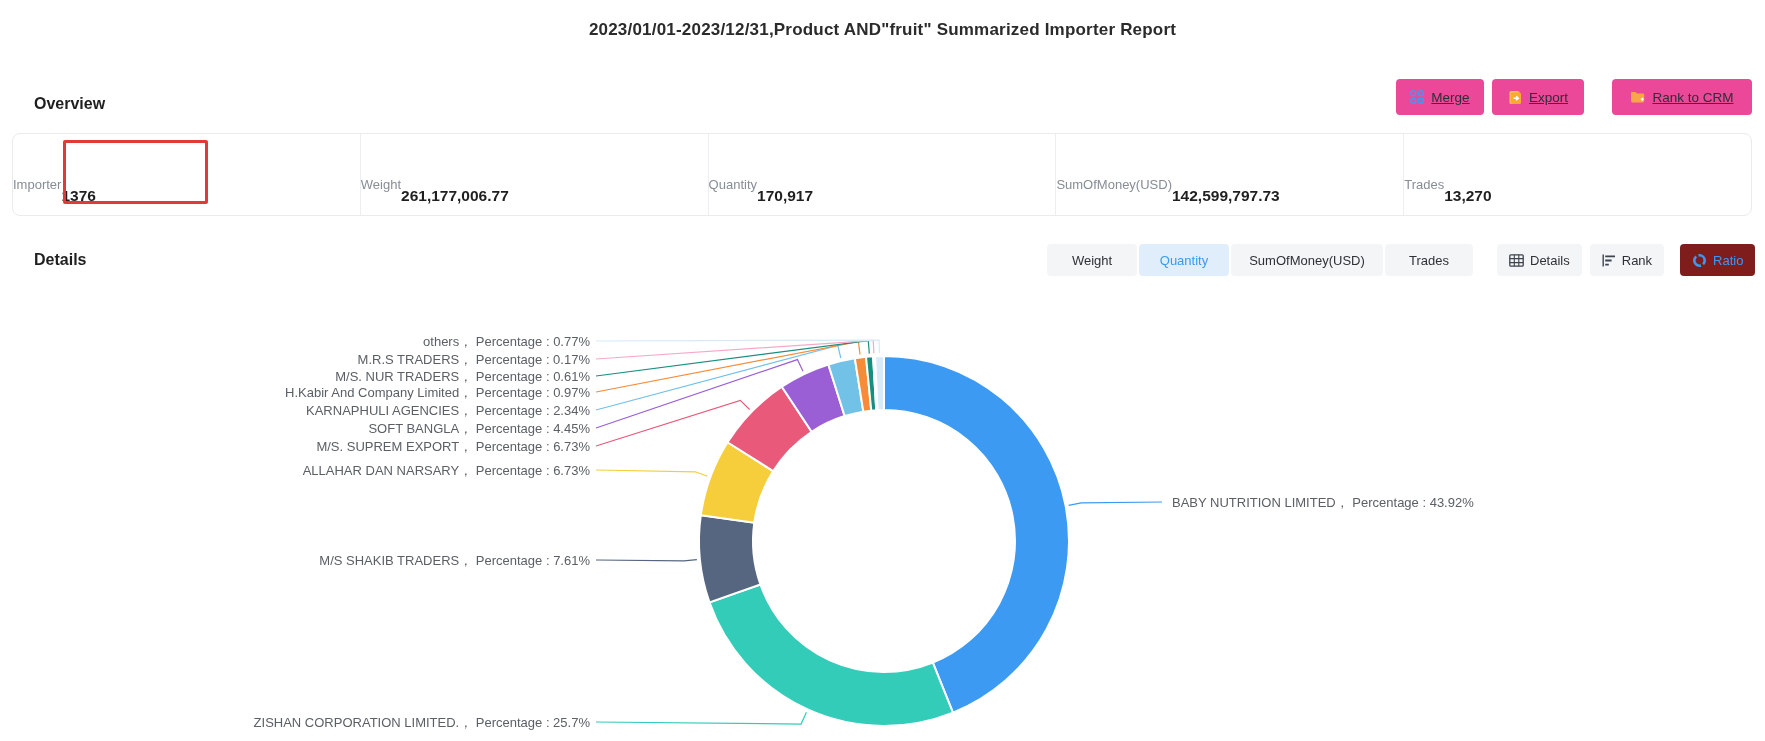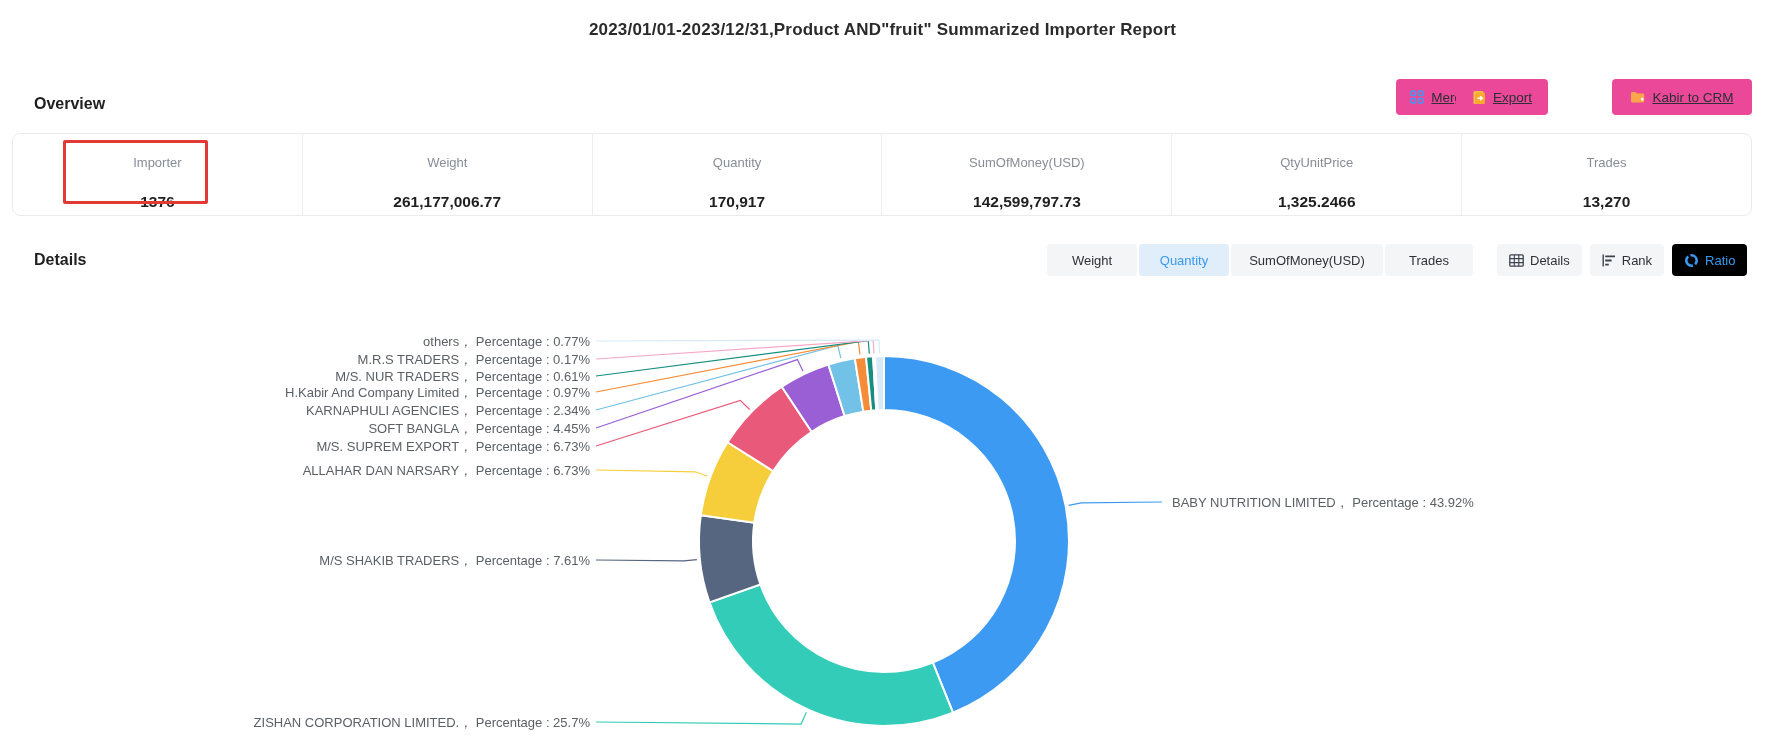--- a/index.html
+++ b/index.html
@@ -21,21 +21,21 @@
     display:flex; align-items:center; justify-content:center; gap:7px;
     font-size:13.5px; color:#2b2f36; cursor:pointer;text-decoration:underline;
   }
   .action-btn svg { display:block; }
 
   .stats-card {
     position:absolute; left:12px; top:133px; width:1740px; height:83px;
     background:#fff; border:1px solid #ebebeb; border-radius:8px;
     display:flex; align-items:stretch;
   }
-  .stat-col { flex:1 1 0; display:flex; flex-direction:column; align-items:center; padding-top:21px; }
+  .stat-col { flex:1 1 0; display:flex; flex-direction:row; align-items:center; padding-top:21px; }
   .stat-col + .stat-col { border-left:1px solid #eceef1; }
   .stat-label { font-size:13px; color:#878d97; line-height:16px; }
   .stat-value { font-size:15.5px; font-weight:600; color:#1f1f1f; margin-top:21px; line-height:19px; }
   .highlight-box {
     position:absolute; left:63px; top:140px; width:145px; height:64px;
     border:3px solid #e23a34; border-radius:2px; pointer-events:none;
   }
 
   .metric-tabs { position:absolute; left:1047px; top:244px; display:flex; gap:2px; }
   .metric-tab {
@@ -44,21 +44,21 @@
     padding:0 4px;
   }
   .metric-tab.active { background:#e0eefb; color:#3a9af2; }
   .mt-weight { width:90px; } .mt-quantity { width:90px; } .mt-sum { width:152px; } .mt-trades { width:88px; }
 
   .view-tabs { position:absolute; left:1497px; top:244px; display:flex; gap:8px; }
   .view-tab {
     height:32px; display:flex; align-items:center; justify-content:center; gap:6px;
     background:#f3f5f7; color:#2f3137; font-size:13px; border-radius:4px; cursor:pointer; padding:0 12px;
   }
-  .view-tab.active { background:#000000; color:#3a9af2; }
+  .view-tab.active { background:#7f1d1d; color:#3a9af2;margin-left:8px; }
   .view-tab svg { display:block; }
 
   #chart-svg { position:absolute; left:0; top:0; }
   #chart-svg text { font-family:"Liberation Sans","DejaVu Sans",sans-serif; font-size:13px; fill:#5b6066; }
 </style>
 </head>
 <body>
 
 <div class="page">
 
@@ -71,61 +71,57 @@
       <svg width="14" height="14" viewBox="0 0 14 14">
         <rect x="1" y="1" width="4.6" height="4.6" rx="1" fill="none" stroke="#3d9af2" stroke-width="1.5"></rect>
         <rect x="8.4" y="1" width="4.6" height="4.6" rx="1" fill="none" stroke="#3d9af2" stroke-width="1.5"></rect>
         <rect x="1" y="8.4" width="4.6" height="4.6" rx="1" fill="none" stroke="#3d9af2" stroke-width="1.5"></rect>
         <rect x="8.4" y="8.4" width="4.6" height="4.6" rx="1" fill="none" stroke="#3d9af2" stroke-width="1.5"></rect>
       </svg>
     </span>
     <span>Merge</span>
   </div>
 
-  <div class="action-btn" style="left:1456px; width:92px;">
+  <div class="action-btn" style="left:1492px; width:92px;">
     <span>
       <svg width="14" height="15" viewBox="0 0 14 15">
         <rect x="1.5" y="1" width="10" height="13" rx="1.5" fill="#f9c04c"></rect>
         <rect x="3" y="2.5" width="10" height="11.5" rx="1.5" fill="#f7aa2e"></rect>
         <path d="M5.5 8.2 H10 M8.2 6.2 L10.4 8.2 L8.2 10.2" fill="none" stroke="#ffffff" stroke-width="1.4"></path>
       </svg>
     </span>
     <span>Export</span>
   </div>
 
   <div class="action-btn" style="left:1612px; width:140px;">
     <span>
       <svg width="15" height="14" viewBox="0 0 15 14">
         <path d="M1 3.2 a1.2 1.2 0 0 1 1.2 -1.2 H5.4 L7 3.6 H13 a1.2 1.2 0 0 1 1.2 1.2 V11 a1.4 1.4 0 0 1 -1.4 1.4 H2.4 A1.4 1.4 0 0 1 1 11 Z" fill="#f7a64a"></path>
         <path d="M10.8 9.2 h3 M12.3 7.7 v3" stroke="#ffffff" stroke-width="1.3"></path>
       </svg>
     </span>
-    <span>Kabir to CRM</span>
+    <span>Rank to CRM</span>
   </div>
 
   <div class="stats-card">
     <div class="stat-col">
       <div class="stat-label">Importer</div>
       <div class="stat-value">1376</div>
     </div>
     <div class="stat-col">
       <div class="stat-label">Weight</div>
       <div class="stat-value">261,177,006.77</div>
     </div>
     <div class="stat-col">
       <div class="stat-label">Quantity</div>
       <div class="stat-value">170,917</div>
     </div>
     <div class="stat-col">
       <div class="stat-label">SumOfMoney(USD)</div>
       <div class="stat-value">142,599,797.73</div>
-    </div>
-    <div class="stat-col">
-      <div class="stat-label">QtyUnitPrice</div>
-      <div class="stat-value">1,325.2466</div>
     </div>
     <div class="stat-col">
       <div class="stat-label">Trades</div>
       <div class="stat-value">13,270</div>
     </div>
   </div>
   <div class="highlight-box"></div>
 
   <div class="section-heading" id="details-heading">Details</div>
 

